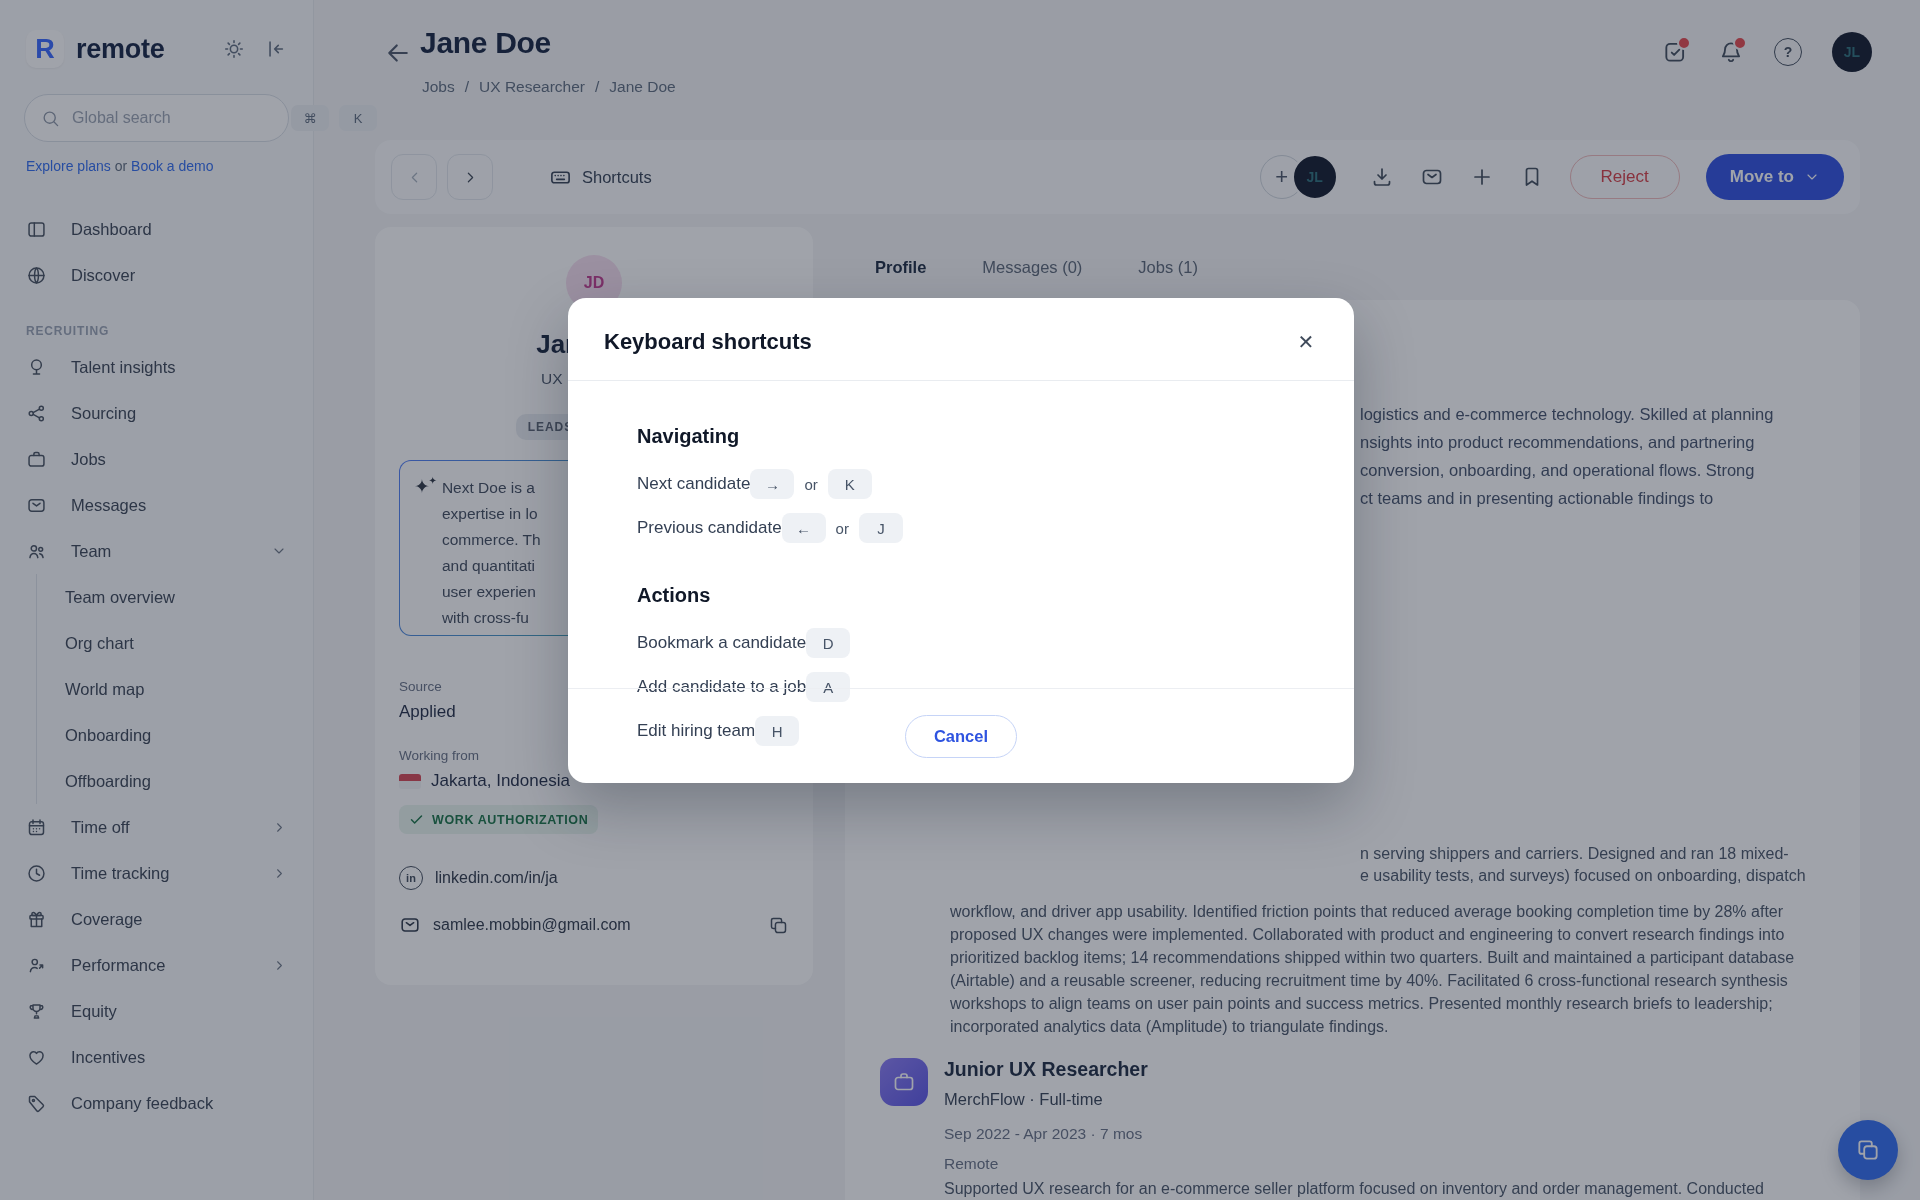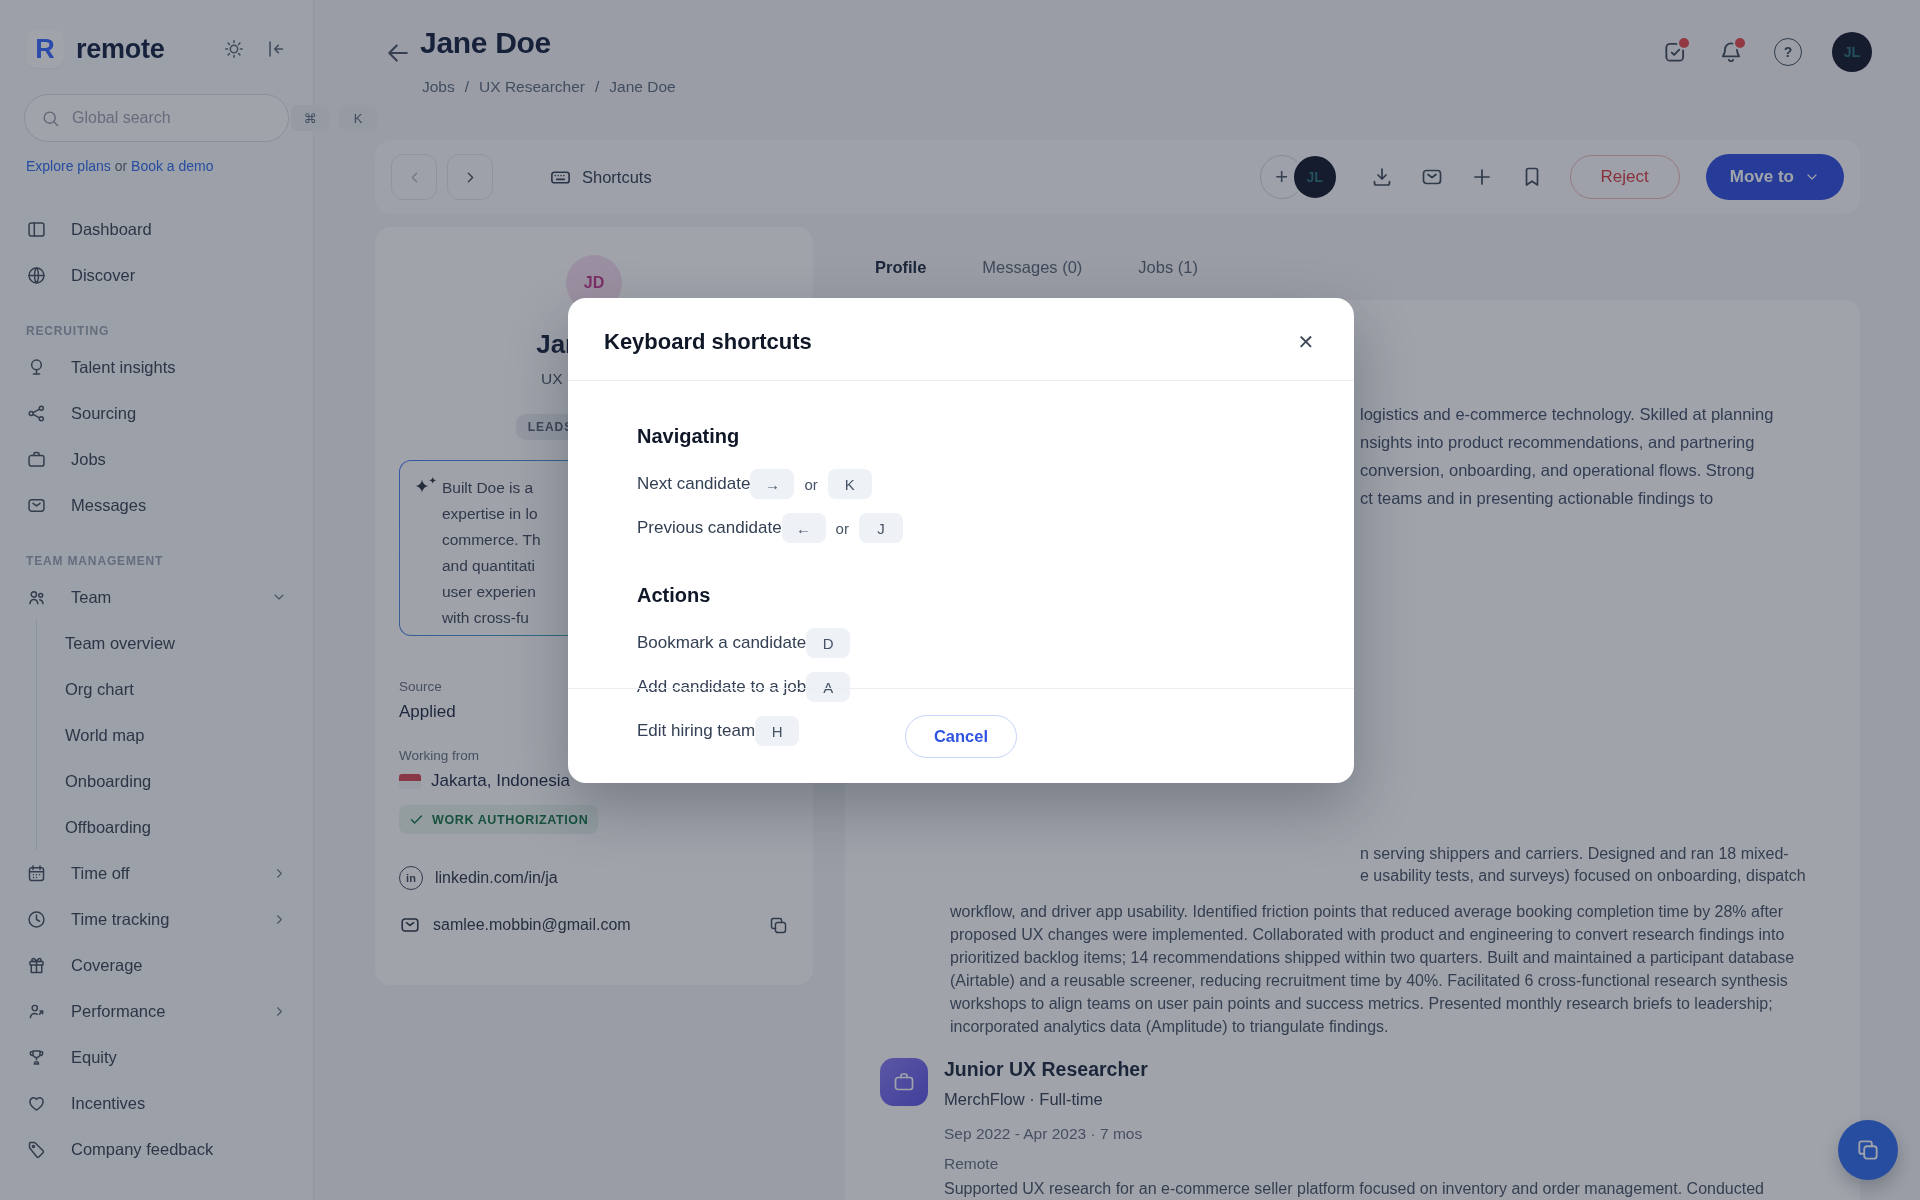--- a/index.html
+++ b/index.html
@@ -220,21 +220,20 @@
       <div class="nav-item">
         <span class="nicon">
             <svg class="ic" width="21" height="21" viewBox="0 0 24 24">
               <rect x="3.5" y="5.5" width="17" height="13" rx="3"></rect>
               <path d="M8 9.5l4 3 4-3"></path>
             </svg>
           </span>
         <span class="lbl">Messages</span>
       </div>
 
-      <div class="nav-label">TEAM MANAGEMENT</div>
 
       <div class="nav-item">
         <span class="nicon">
             <svg class="ic" width="21" height="21" viewBox="0 0 24 24">
               <circle cx="9" cy="8.5" r="3"></circle>
               <path d="M4.5 19c.5-3 2.4-4.6 4.5-4.6s4 1.6 4.5 4.6"></path>
               <circle cx="16.8" cy="9.5" r="2.2"></circle>
               <path d="M15.7 14.6c2 .3 3.4 1.7 3.8 4.4"></path>
             </svg>
           </span>
@@ -442,21 +441,21 @@
             <circle cx="12" cy="12" r="8.5"></circle>
             <path d="M12 7v5l3.5 2"></path>
           </svg>
         <span>0 days</span>
       </span>
     </div>
     <div class="ai-box">
       <div class="ai-flex">
         <span class="sparkle"><span>✦</span><i>✦</i></span>
         <div>
-          <div class="ai-line">Built Doe is a</div>
+          <div class="ai-line">Next Doe is a</div>
           <div class="ai-line">expertise in lo</div>
           <div class="ai-line">commerce. Th</div>
           <div class="ai-line">and quantitati</div>
           <div class="ai-line">user experien</div>
           <div class="ai-line">with cross-fu</div>
         </div>
       </div>
     </div>
     <div class="cl-fields">
       <div class="f-label">Source</div>

